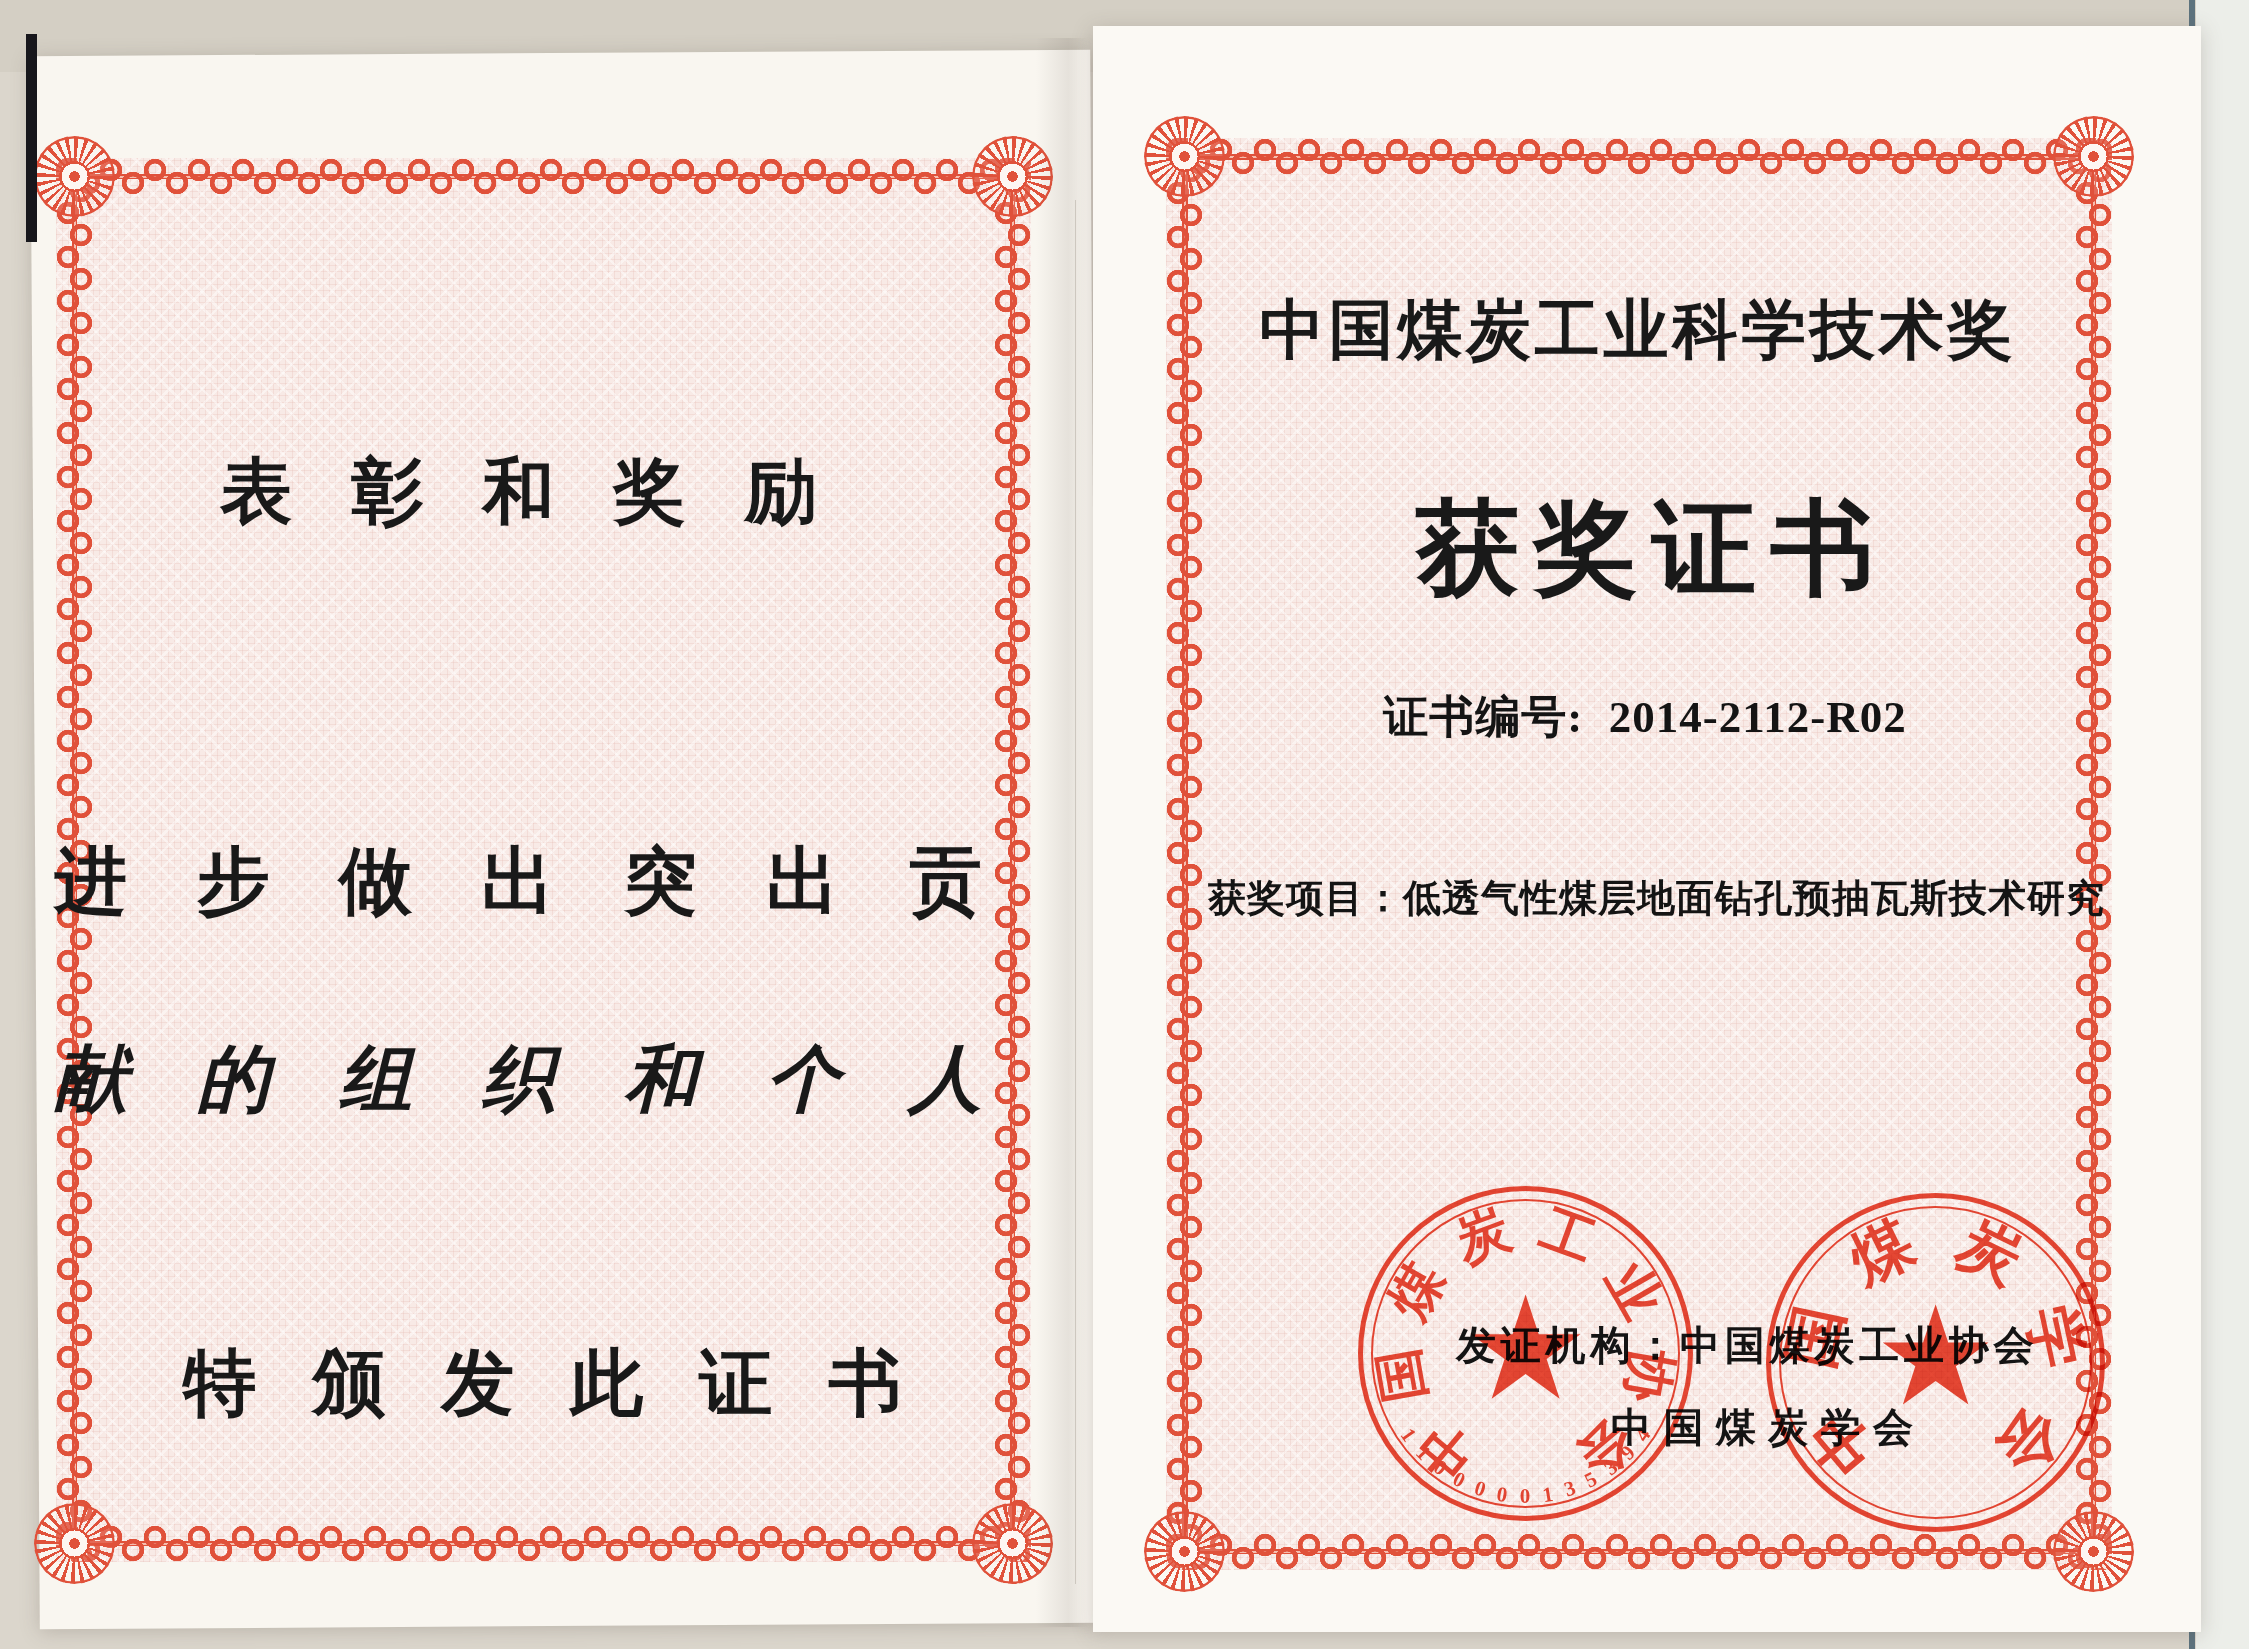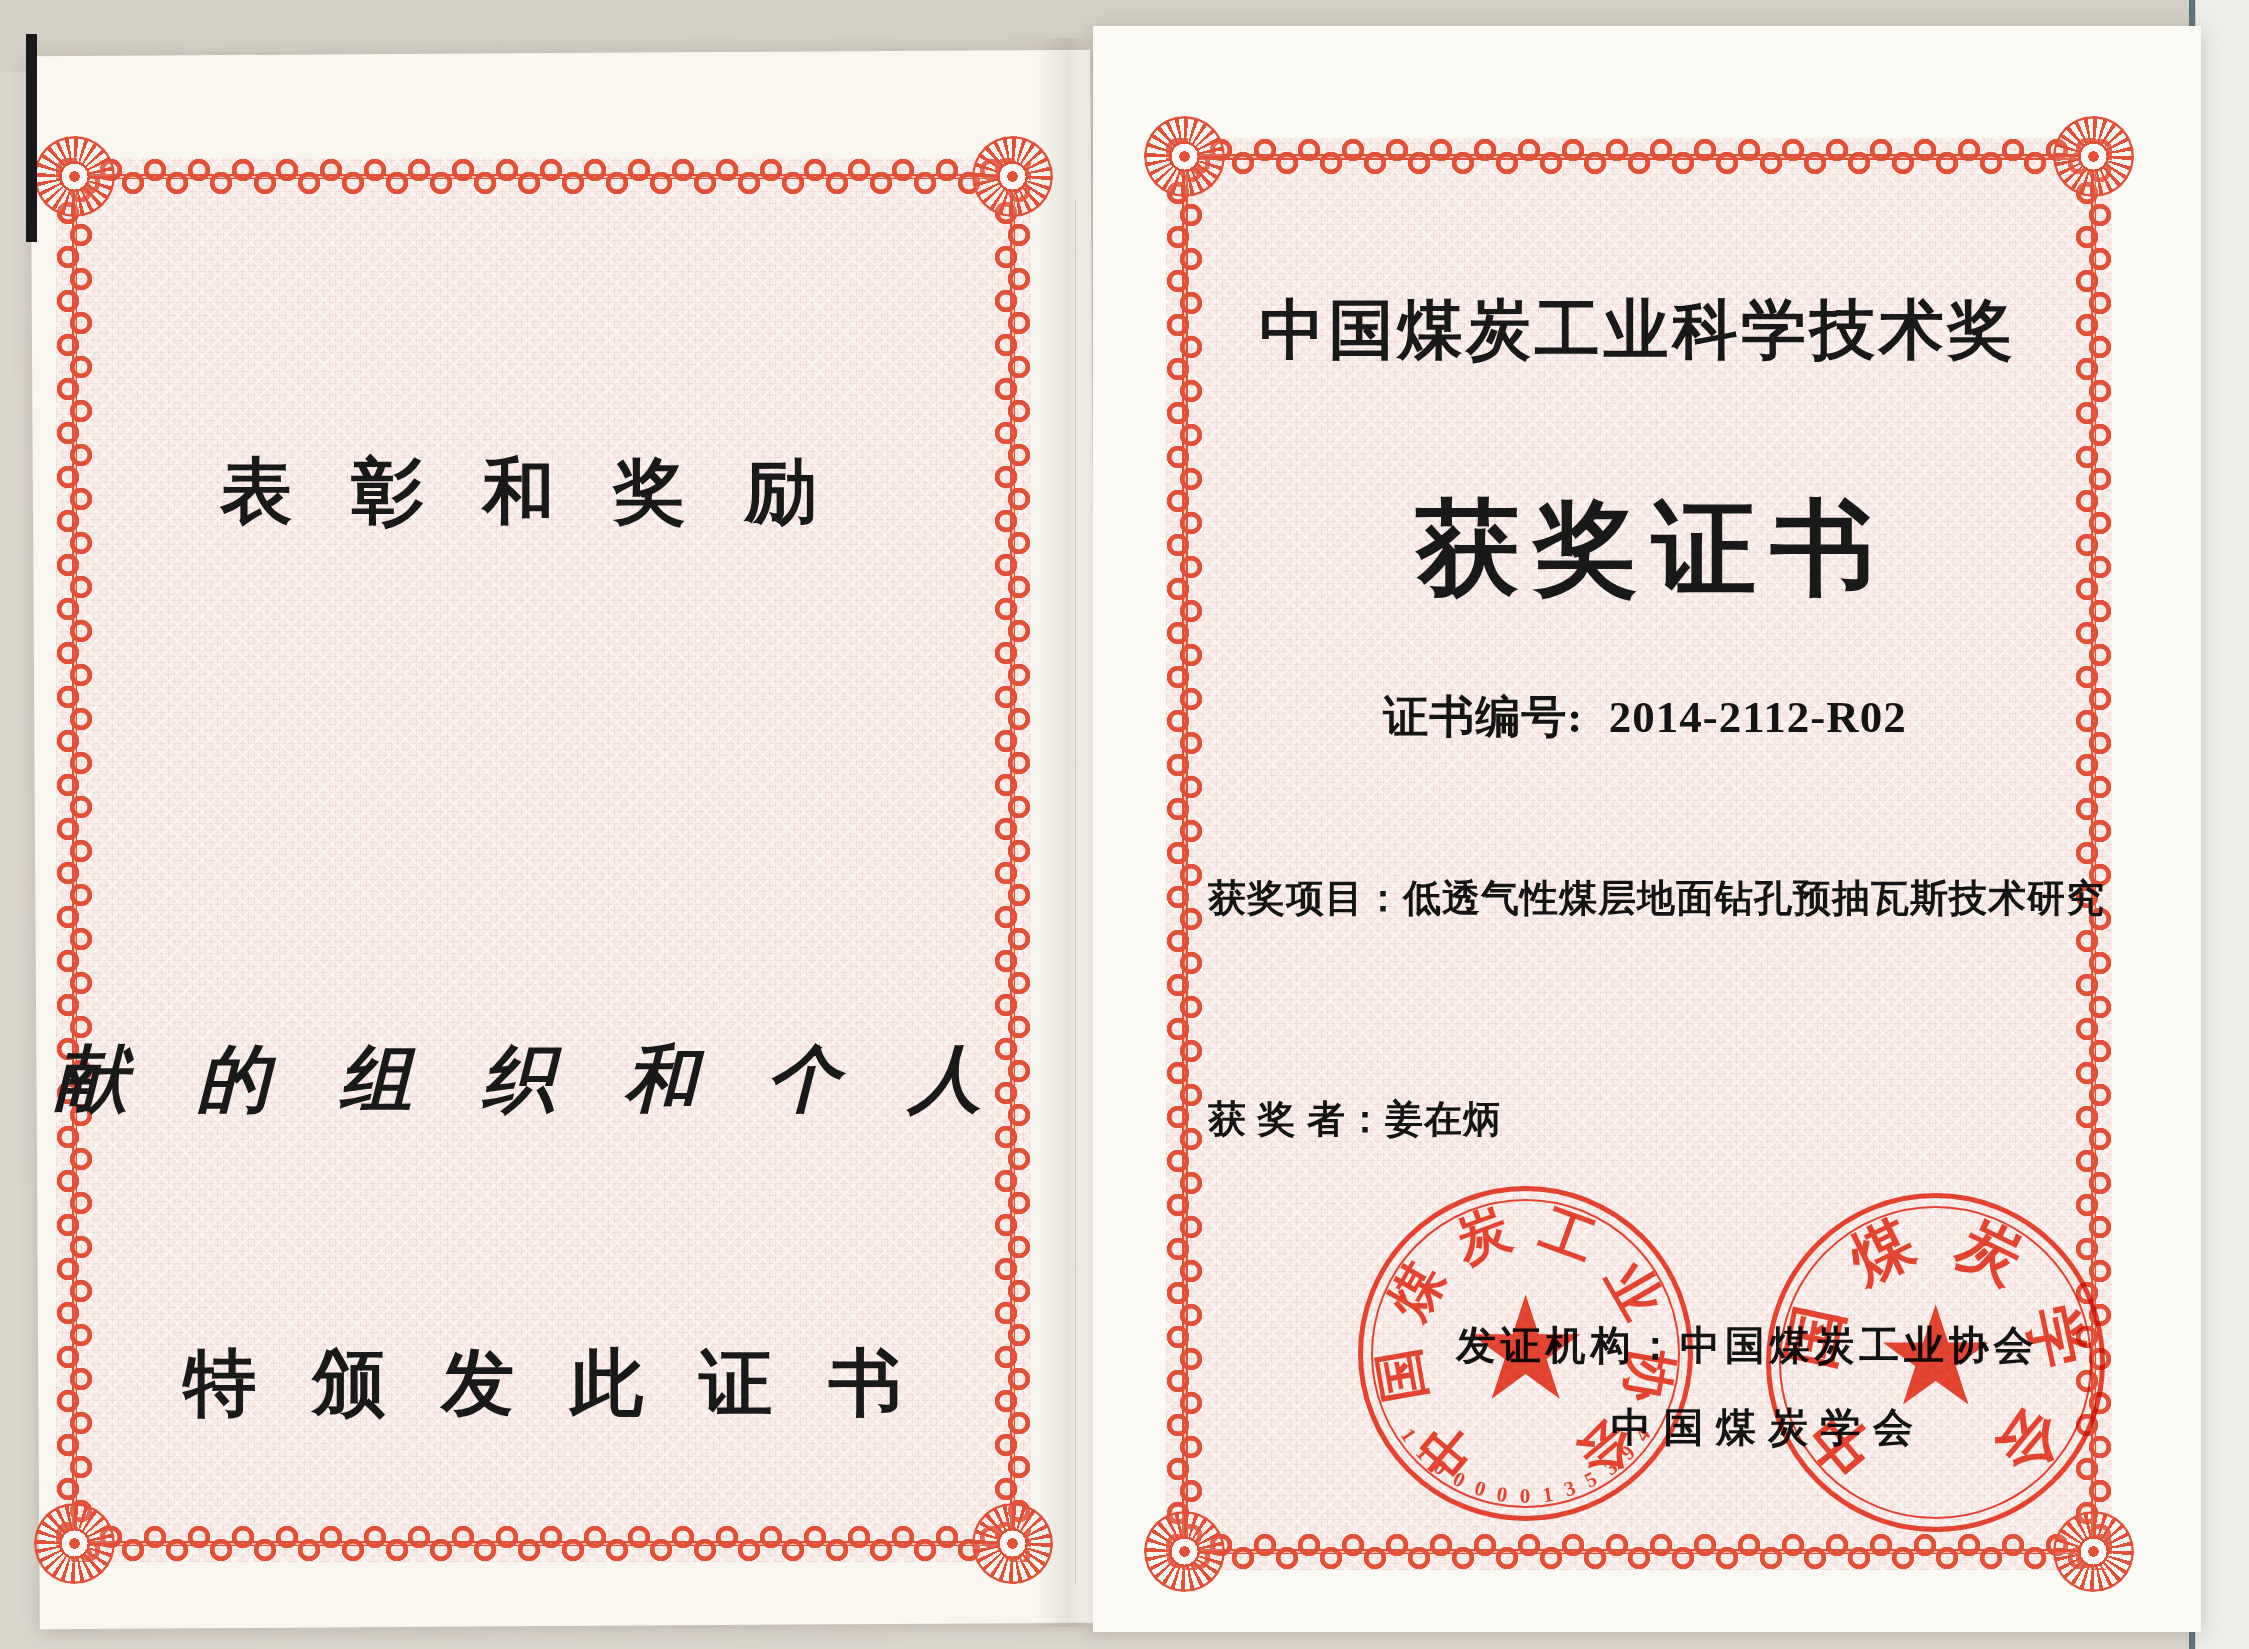--- a/index.html
+++ b/index.html
@@ -106,20 +106,21 @@
     <div class="bt"></div>
     <div class="bb"></div>
     <div class="bl"></div>
     <div class="br"></div>
     <div class="rosette tl"></div>
     <div class="rosette tr"></div>
     <div class="rosette bl2"></div>
     <div class="rosette br2"></div>
 
     <div class="callig" style="left:471px;top:286px;font-size:72px;letter-spacing:17px;">表 彰 和 奖 励</div>
+    <div class="callig" style="left:473px;top:675px;font-size:73px;letter-spacing:22px;">进 步 做 出 突 出 贡</div>
     <div class="callig" style="left:473px;top:873px;font-size:73px;letter-spacing:22px;font-style:italic;">献 的 组 织 和 个 人</div>
     <div class="callig" style="left:494px;top:1177px;font-size:73px;letter-spacing:15.3px;">特 颁 发 此 证 书</div>
   </div>
 
   <div class="frame fr">
     <div class="bt"></div>
     <div class="bb"></div>
     <div class="bl"></div>
     <div class="br"></div>
     <div class="rosette tl"></div>
@@ -130,23 +131,20 @@
     <div class="callig title" style="left:472px;top:148px;">中国煤炭工业科学技术奖</div>
     <div class="callig heading" style="left:486px;top:342px;">获奖证书</div>
 
     <div class="body-text certline center" style="left:479px;top:549px;">
       <span>证书编号:</span>
       <span style="margin-left:13.4px;">2014-2112-R02</span>
     </div>
 
     <div class="body-text row" style="left:42px;top:735px;">
       <span>获奖项目：</span><span>低透气性煤层地面钻孔预抽瓦斯技术研究</span>
-    </div>
-    <div class="body-text row" style="left:42px;top:956px;">
-      <span>获 奖 者：</span><span>姜在炳</span>
     </div>
 
     <div class="body-text issuer2" style="left:445px;top:1262px;">
       <span>中国煤炭学会</span>
     </div>
     <div class="body-text issuer" style="left:290px;top:1180px;">
       <span>发证机构：</span><span>中国煤炭工业协会</span>
     </div>
 
     <div class="seal" style="left:192px;top:1048px;width:325px;height:325px;">

